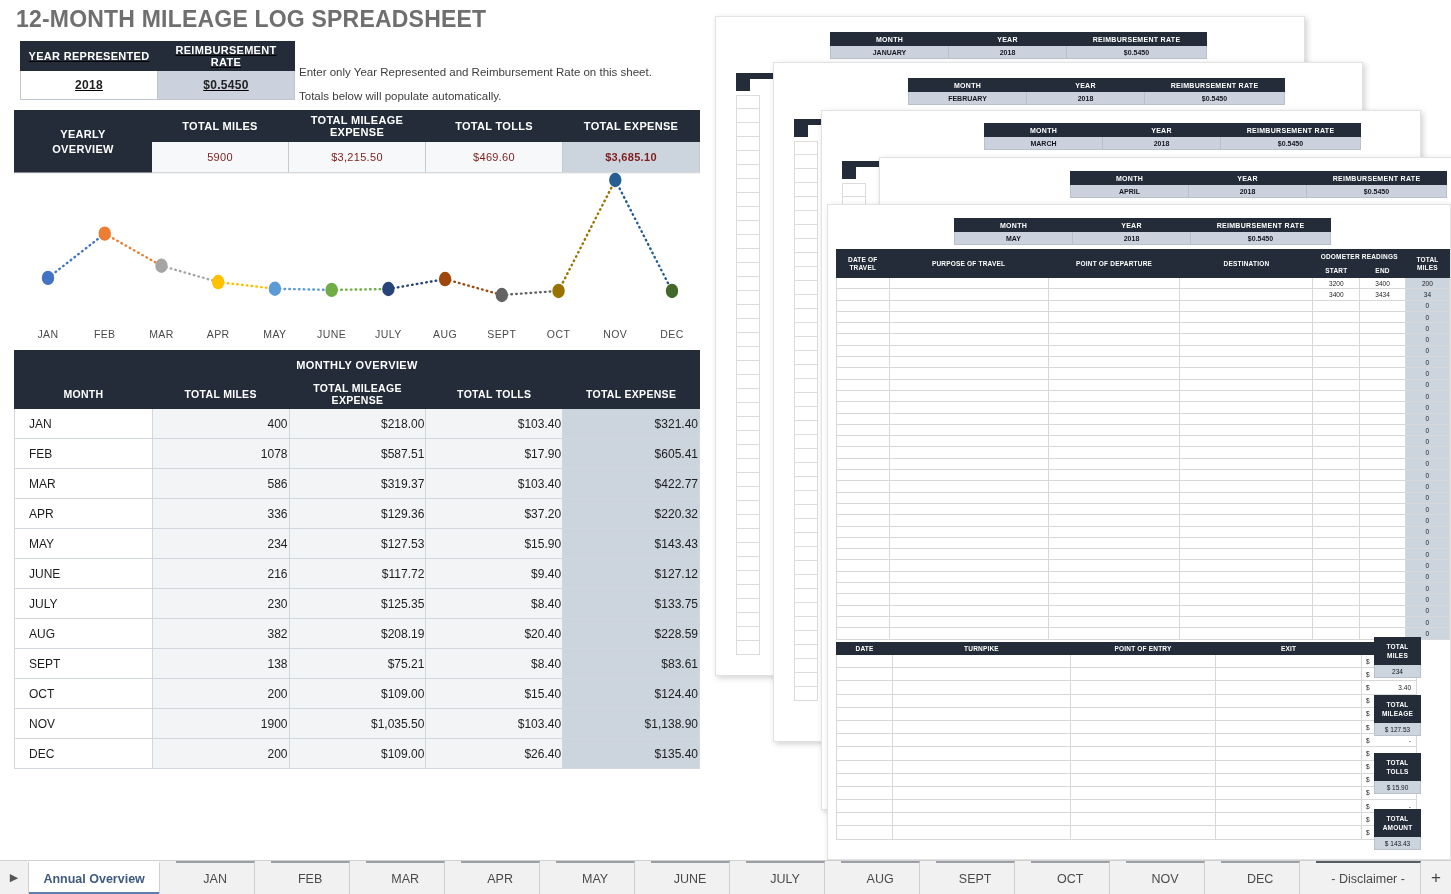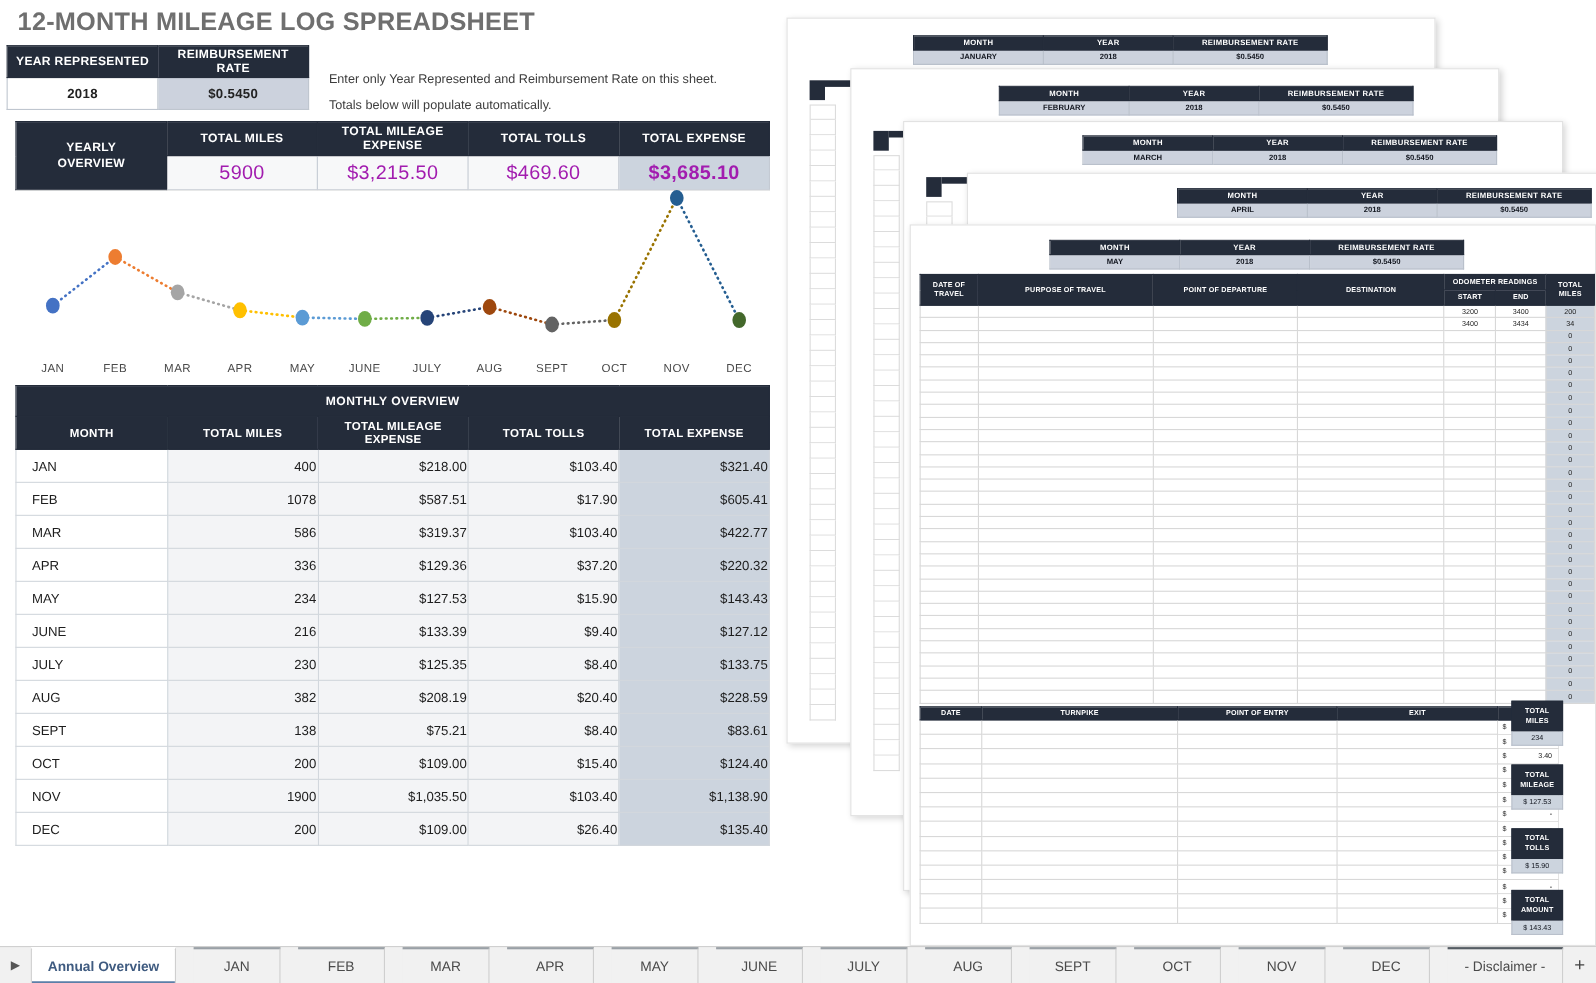--- a/index.html
+++ b/index.html
@@ -16,22 +16,23 @@
   .left-panel { position: absolute; left: 0; top: 0; width: 712px; height: 860px; }
 
   .page-title {
     position: absolute; left: 16px; top: 6px;
     font-size: 23px; font-weight: bold; color: #6f6f6f;
     letter-spacing: .2px; white-space: nowrap;
   }
 
   
   .input-table {
-    position: absolute; left: 6px; top: 41px;
+    position: absolute; left: 20px; top: 41px;
     border-collapse: collapse;
+    text-decoration: underline;
   }
   .input-table th, .input-table td {
     width: 137px; height: 29px; text-align: center; vertical-align: middle;
     font-size: 11px; font-weight: bold; letter-spacing: .3px;
   }
   .input-table th { background: #242c3a; color: #fff; border: 1px solid #242c3a; }
   .input-table td { border: 1px solid #bfc6cf; color: #222; font-size: 12px; }
   .cell-white { background: #ffffff; }
   .cell-blue  { background: #ccd2dd; }
 
@@ -51,22 +52,22 @@
   }
   .yearly .lbl {
     width: 137px; background: #242c3a; color: #fff;
     border: 1px solid #242c3a; line-height: 15px; margin-top: 32px;
   }
   .yearly .hd {
     width: 137px; height: 31px; background: #242c3a; color: #fff;
     border: 1px solid #242c3a;
   }
   .yearly .val {
-    height: 31px; border: 1px solid #c4cad3; color: #a21caf;
-    font-size: 18px; font-weight: normal; background: #f7f8f9; margin-left: 45px;
+    height: 31px; border: 1px solid #c4cad3; color: #7f1d1d;
+    font-size: 11px; font-weight: normal; background: #f7f8f9; margin-left: 45px;
   }
   .yearly .val.hl { background: #ccd4de; font-weight: bold; }
 
   
   .chart-wrap { position: absolute; left: 14px; top: 172px; width: 686px; height: 172px; }
   .chart-svg { display: block; }
   .chart-label {
     font-size: 10.5px; fill: #4a4a4a; text-anchor: middle;
     font-family: "Liberation Sans", sans-serif; letter-spacing: .4px;
   }
@@ -342,21 +343,21 @@
           <tr>
             <td class="mon">MAY</td>
             <td class="num">234</td>
             <td class="num">$127.53</td>
             <td class="num">$15.90</td>
             <td class="tot">$143.43</td>
           </tr>
           <tr>
             <td class="mon">JUNE</td>
             <td class="num">216</td>
-            <td class="num">$133.39</td>
+            <td class="num">$117.72</td>
             <td class="num">$9.40</td>
             <td class="tot">$127.12</td>
           </tr>
           <tr>
             <td class="mon">JULY</td>
             <td class="num">230</td>
             <td class="num">$125.35</td>
             <td class="num">$8.40</td>
             <td class="tot">$133.75</td>
           </tr>

